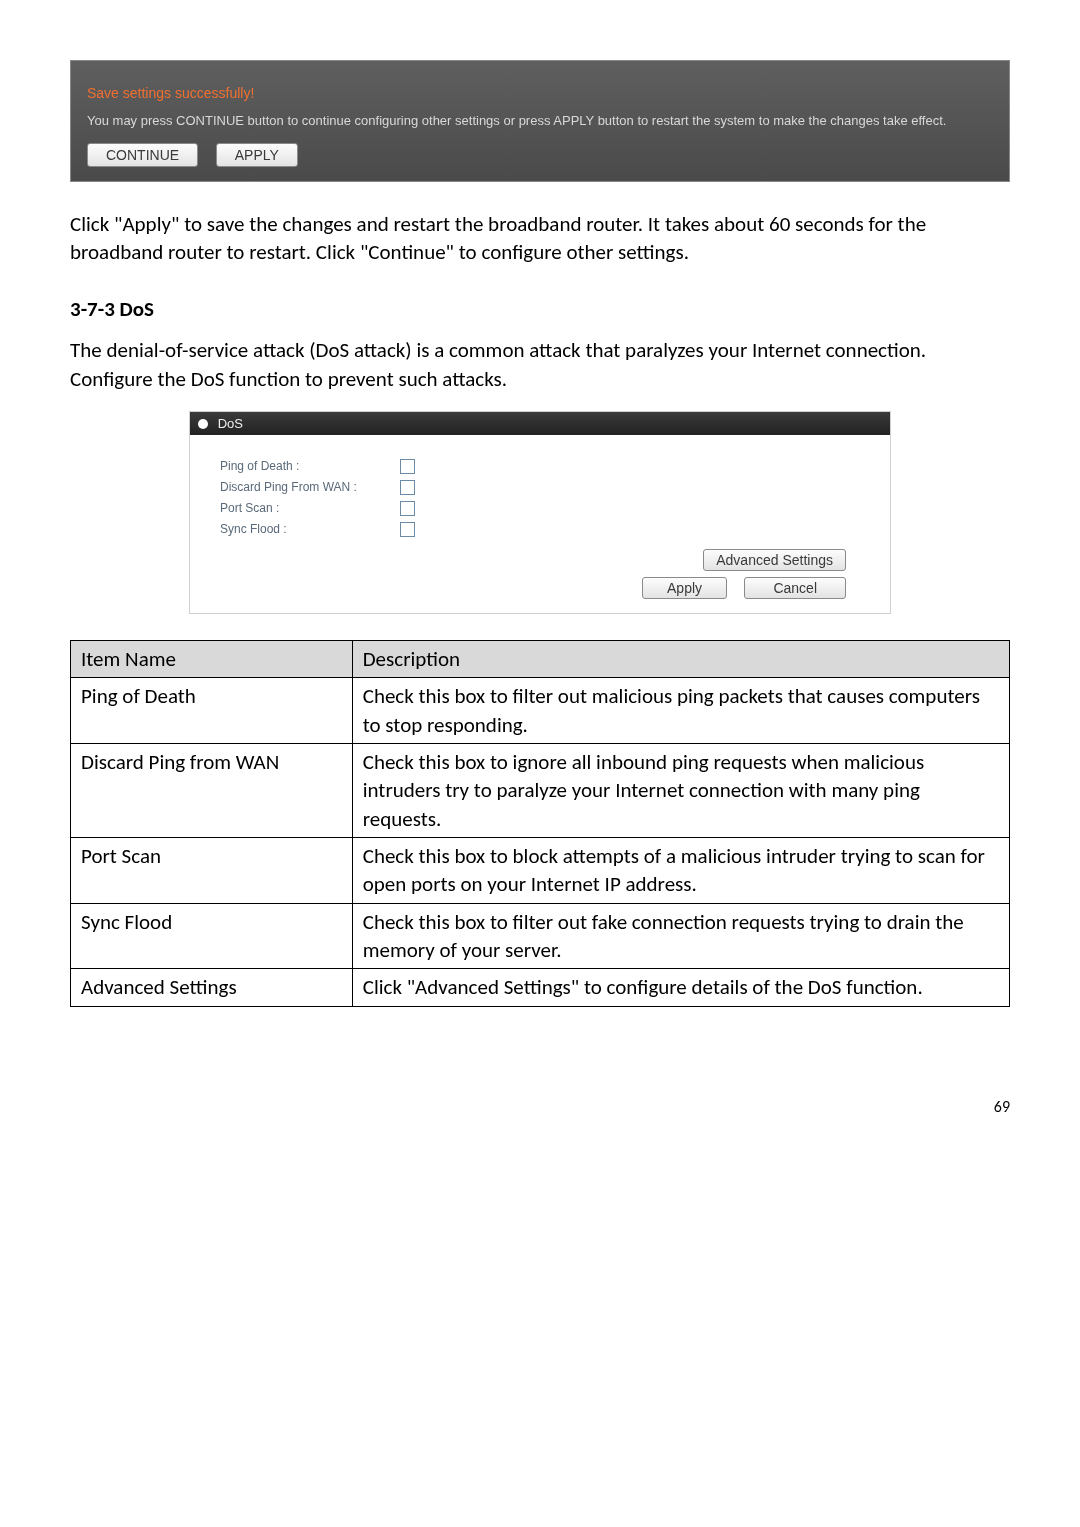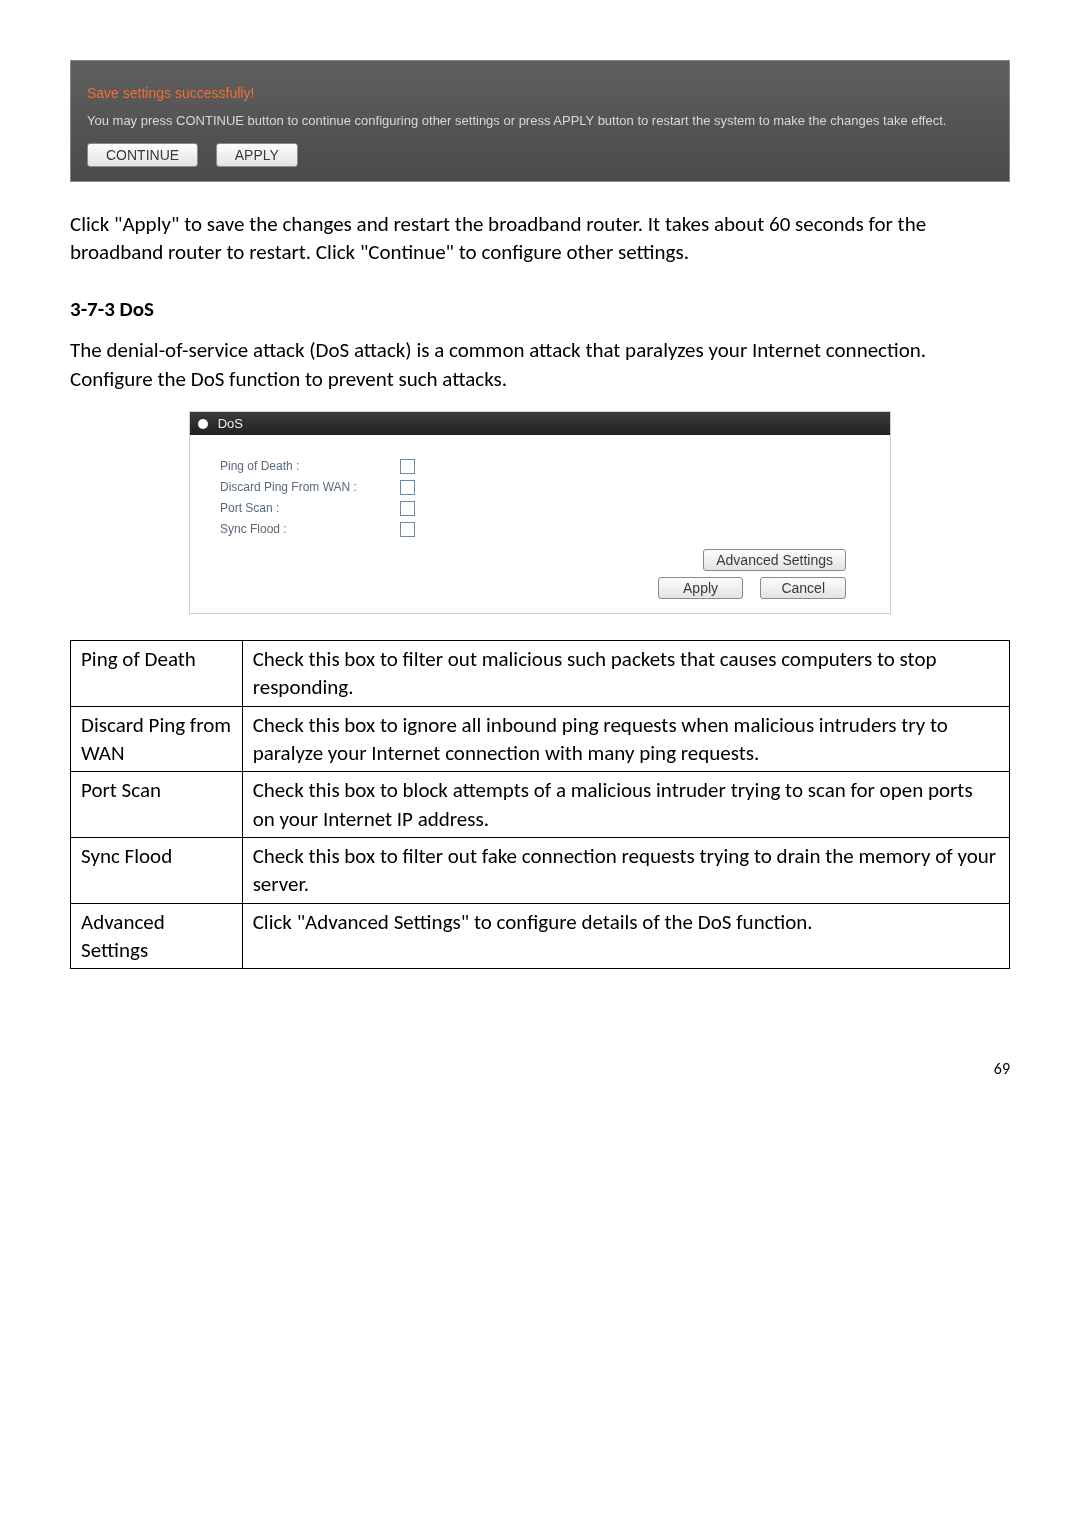--- a/index.html
+++ b/index.html
@@ -161,30 +161,34 @@
     </div>
     <div class="dos-row">
       <span class="dos-label">Sync Flood :</span>
       <span class="cb"></span>
     </div>
     <div class="dos-buttons">
       <div style="margin-bottom:6px;">
         <span class="win-btn">Advanced Settings</span>
       </div>
       <span class="win-btn" style="padding:2px 24px">Apply</span>
-      <span class="win-btn" style="padding:2px 20px">Cancel</span>
+      <span class="win-btn" style="padding:2px 28px">Cancel</span>
     </div>
   </div>
 </div>
 
 <table class="desc-table">
   <tbody>
+      <tr class="header-row">
+    <td style="width:30%">Item Name</td>
+    <td>Description</td>
+  </tr>
   <tr>
     <td>Ping of Death</td>
-    <td>Check this box to filter out malicious such packets that causes computers to stop responding.</td>
+    <td>Check this box to filter out malicious ping packets that causes computers to stop responding.</td>
   </tr>
   <tr>
     <td>Discard Ping from WAN</td>
     <td>Check this box to ignore all inbound ping requests when malicious intruders try to paralyze your Internet connection with many ping requests.</td>
   </tr>
   <tr>
     <td>Port Scan</td>
     <td>Check this box to block attempts of a malicious intruder trying to scan for open ports on your Internet IP address.</td>
   </tr>
   <tr>

